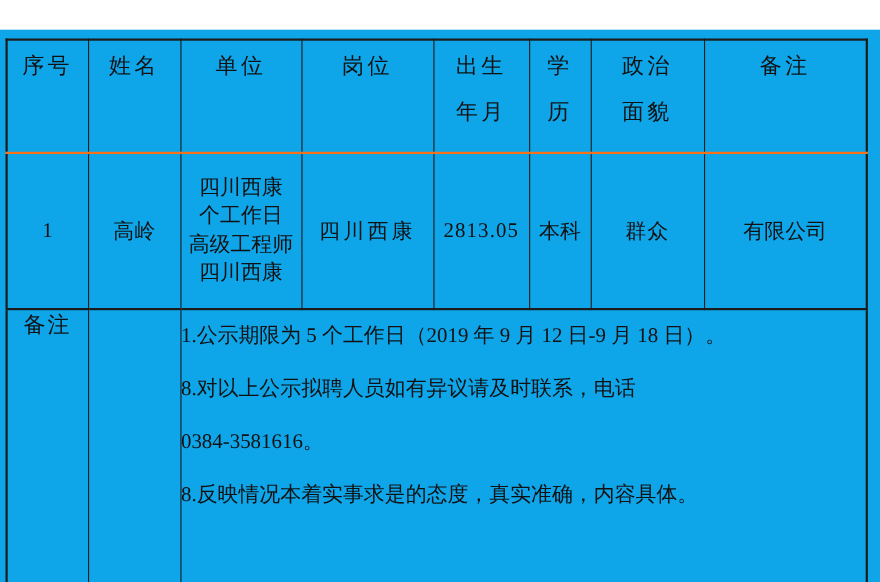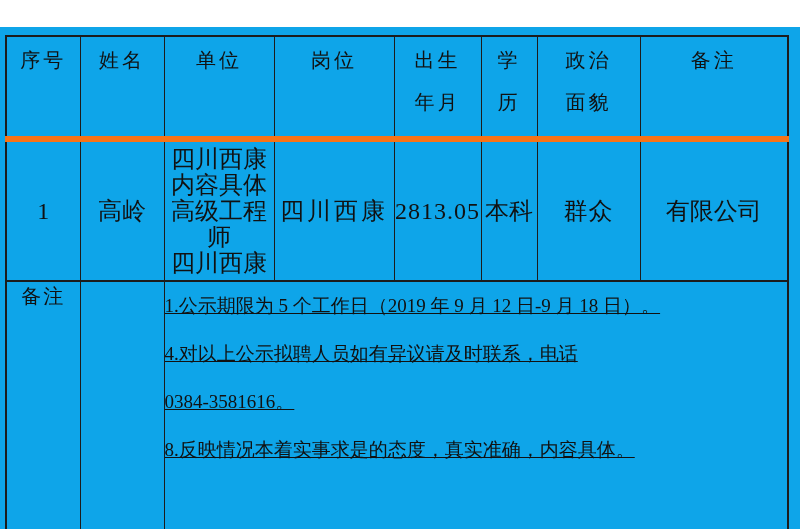--- a/index.html
+++ b/index.html
@@ -39,24 +39,24 @@
   tr.header-row th {
     vertical-align: top;
     text-align: center;
     font-size: 20px;
     letter-spacing: 3px;
     line-height: 42px;
     padding-top: 2px;
   }
   tr.data-row { height: 142px; }
   tr.data-row td {
-    border-top: 6px solid #f97316;
+    border-top: 2px solid #f97316;
     text-align: center;
     vertical-align: middle;
-    font-size: 24px;
+    font-size: 19px;
   }
   td.cell-unit div { line-height: 26px; }
   td.cell-position { font-size: 16px; letter-spacing: 3px; }
   td.cell-birth { font-size: 15px; letter-spacing: 1px; }
   td.cell-education { font-size: 17px; }
   td.cell-political { font-size: 15px; letter-spacing: 1px; }
   tr.footer-row { height: 263px; }
   tr.footer-row td { border-top: 2px solid #1c1c1c; }
   td.footer-label-cell {
     vertical-align: top;
@@ -68,21 +68,20 @@
   }
   td.footer-notes-cell {
     vertical-align: top;
     text-align: left;
     padding: 4px 6px 0 11px;
     font-size: 19px;
   }
   .note-line {
     line-height: 48px;
     white-space: nowrap;
-    text-decoration: underline;
   }
 </style>
 </head>
 <body>
 
 <div class="page">
   <table class="roster">
     <colgroup>
       <col style="width:74px">
       <col style="width:84px">
@@ -122,36 +121,36 @@
         <th>
           <div>备注</div>
         </th>
       </tr>
 
       <tr class="data-row">
         <td class="cell-seq">1</td>
         <td class="cell-name">高岭</td>
         <td class="cell-unit">
           <div>四川西康</div>
-          <div>内容具体</div>
+          <div>个工作日</div>
           <div>高级工程师</div>
           <div>四川西康</div>
         </td>
         <td class="cell-position">四川西康</td>
         <td class="cell-birth">2813.05</td>
         <td class="cell-education">本科</td>
         <td class="cell-political">群众</td>
         <td class="cell-remark">有限公司</td>
       </tr>
 
       <tr class="footer-row">
         <td class="footer-label-cell">备注</td>
         <td class="footer-empty-cell"></td>
         <td class="footer-notes-cell" colspan="6">
           <div class="note-line">1.公示期限为 5 个工作日（2019 年 9 月 12 日-9 月 18 日）。</div>
-          <div class="note-line">4.对以上公示拟聘人员如有异议请及时联系，电话</div>
+          <div class="note-line">8.对以上公示拟聘人员如有异议请及时联系，电话</div>
           <div class="note-line">0384-3581616。</div>
           <div class="note-line">8.反映情况本着实事求是的态度，真实准确，内容具体。</div>
         </td>
       </tr>
     </tbody>
   </table>
 </div>
 
 </body></html>

